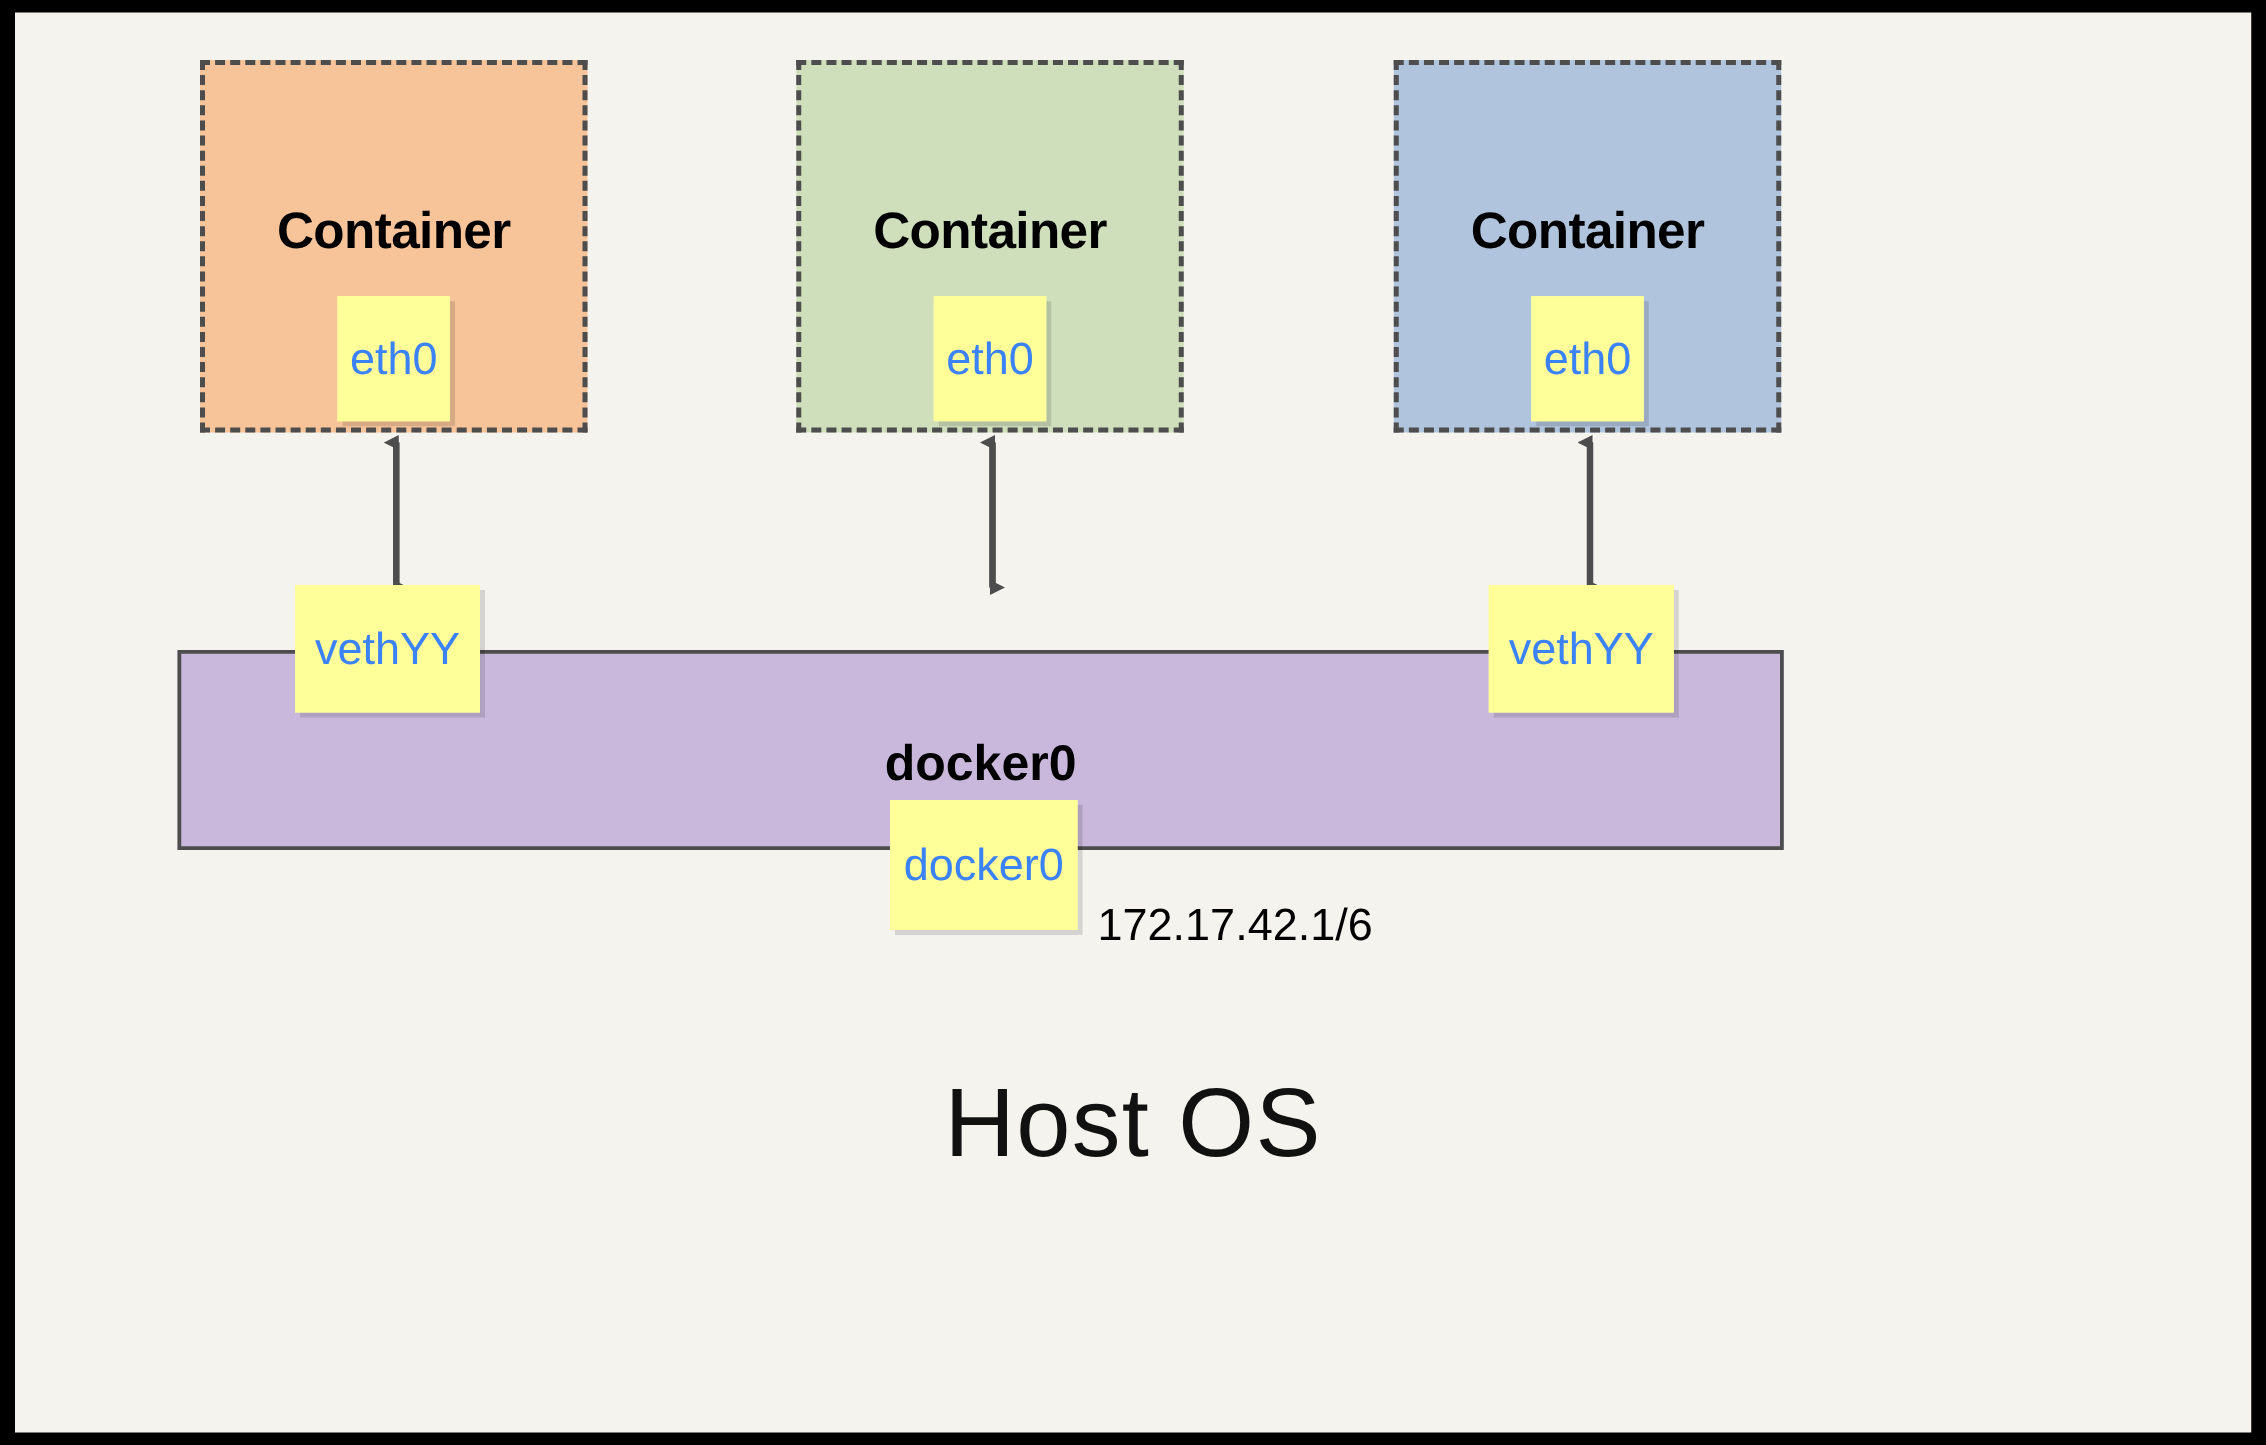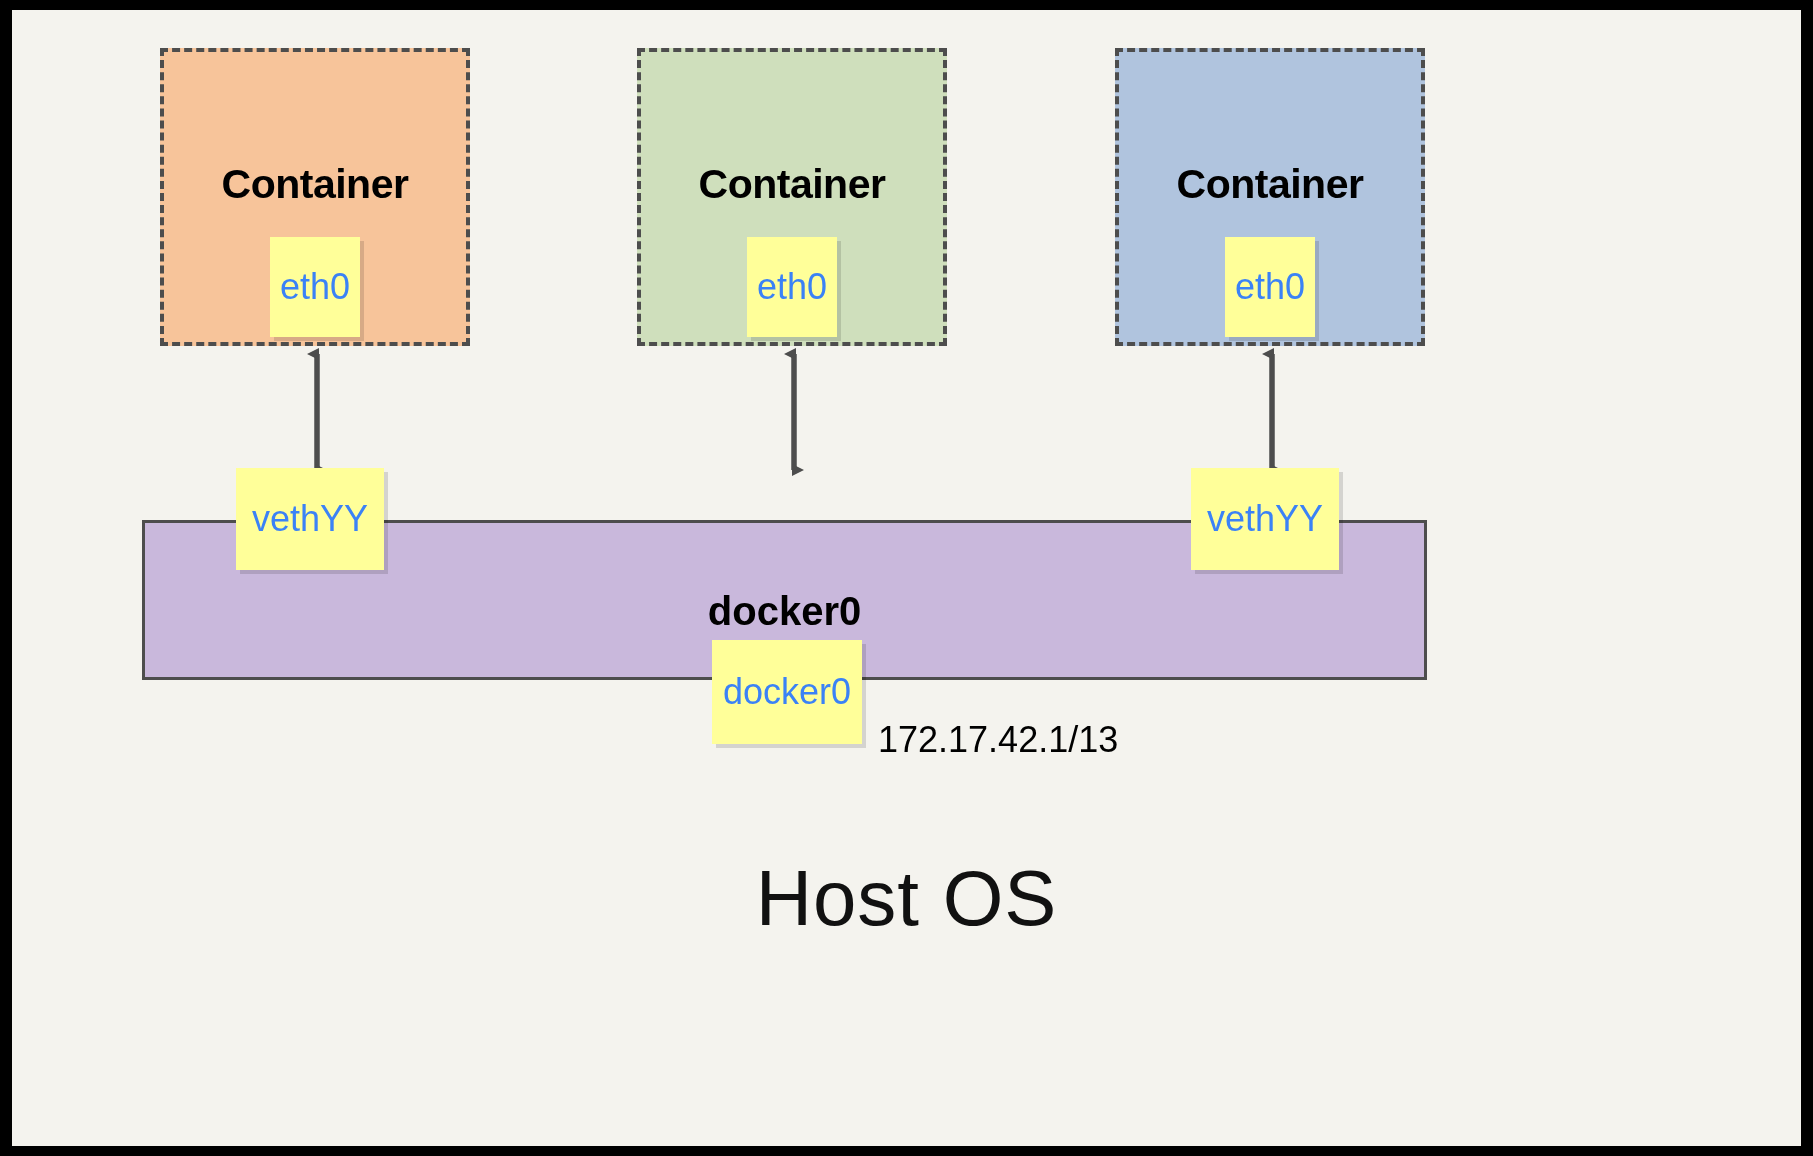--- a/index.html
+++ b/index.html
@@ -164,18 +164,18 @@
       <span>vethYY</span>
     </div>
     <div class="note" id="veth-2" style="left:1179px; top:458px; width:148px; height:102px;">
       <span>vethYY</span>
     </div>
 
     <div class="note" id="docker0-iface-note" style="left:700px; top:630px; width:150px; height:104px;">
       <span>docker0</span>
     </div>
 
-    <div id="ip-label" style="left:866px; top:712px;">172.17.42.1/13</div>
+    <div id="ip-label" style="left:866px; top:712px;">172.17.42.1/6</div>
 
     <div id="host-os" style="top:812px;margin-top:37px;">Host OS</div>
 
   </div>
 </div>
 
 </body></html>

